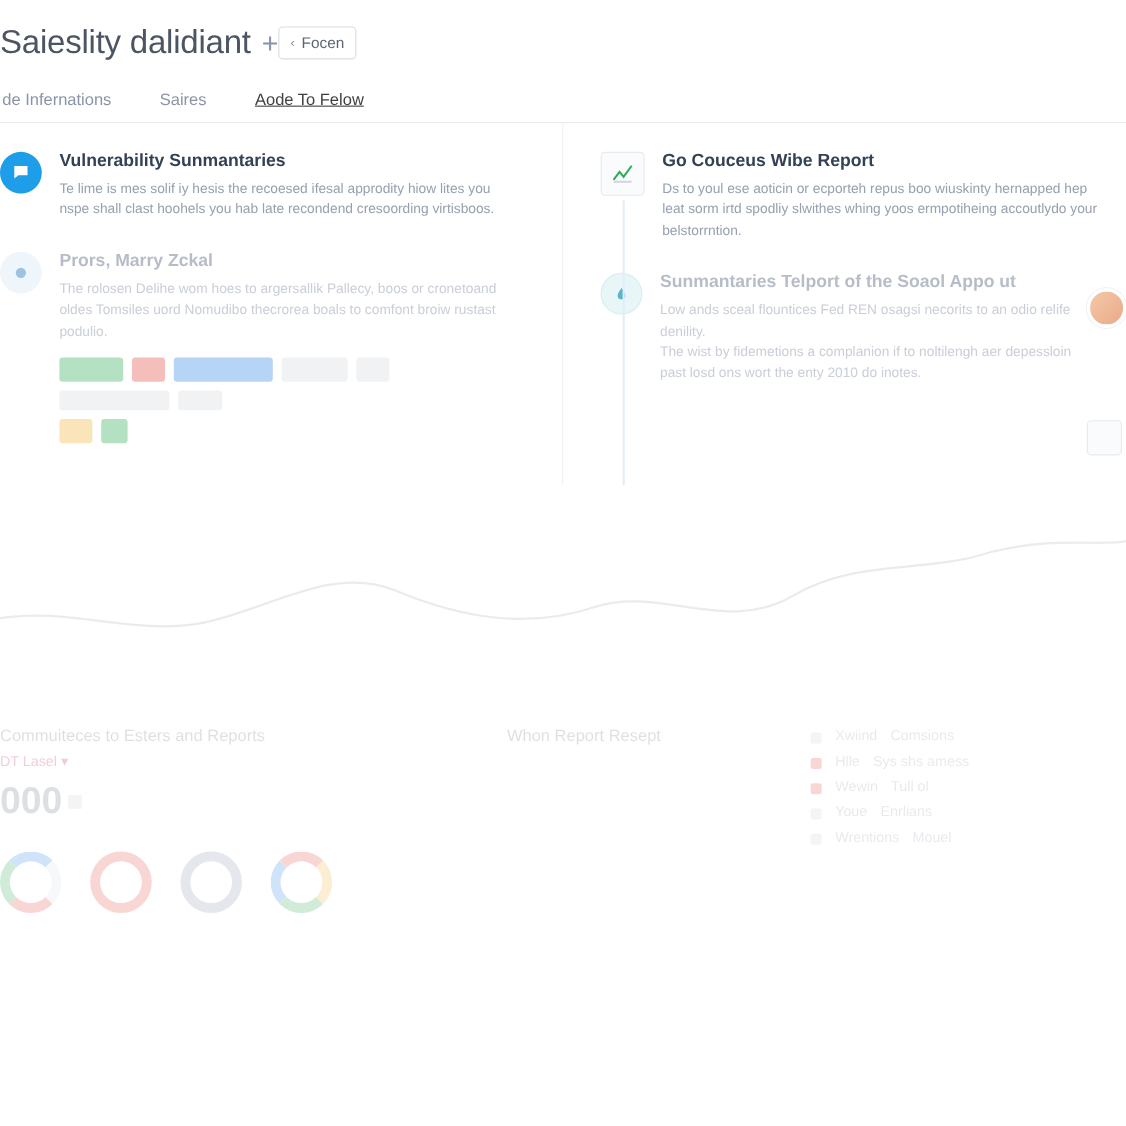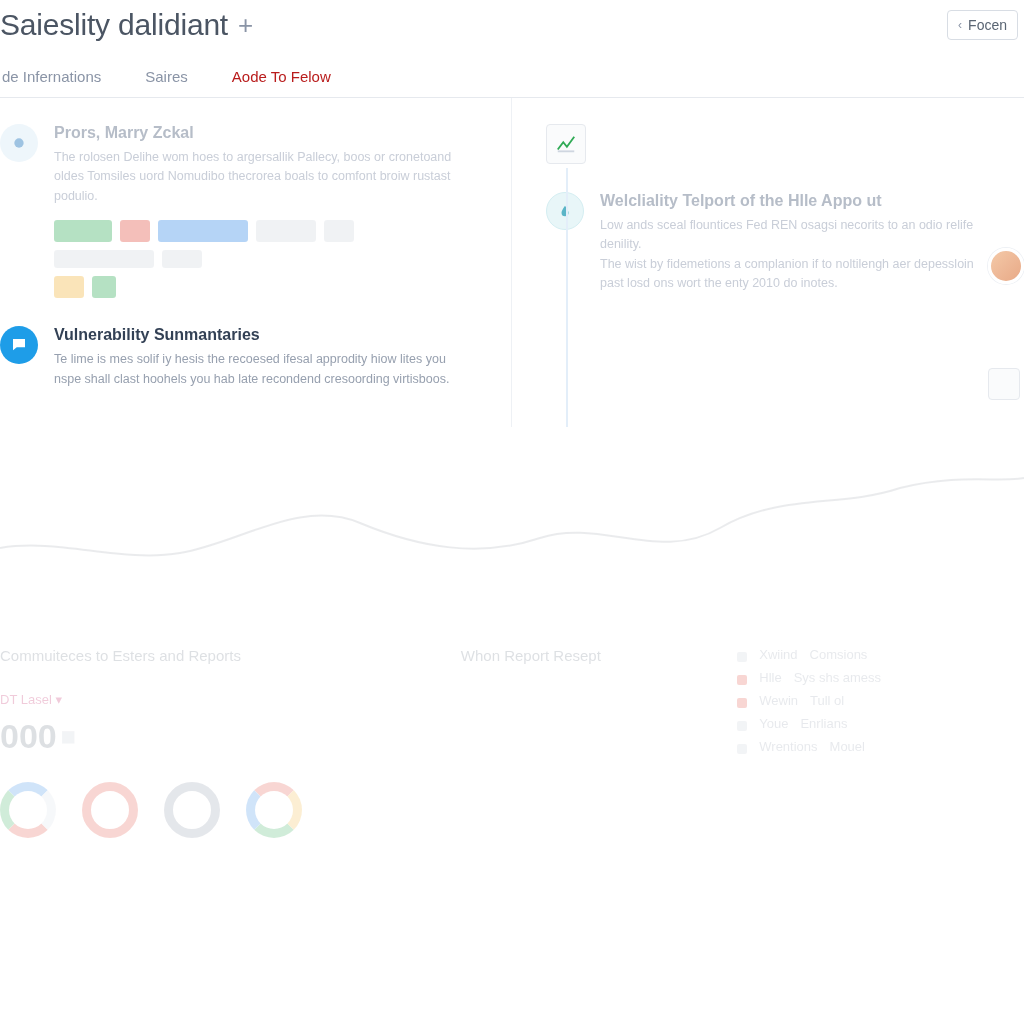--- a/index.html
+++ b/index.html
@@ -7,22 +7,21 @@
     font-family: -apple-system, "Segoe UI", Helvetica, Arial, sans-serif;
     background: #fff;
     color: #333;
     width: 1024px;
     height: 1024px;
     overflow: hidden;
   }
   .header {
     display: flex;
     align-items: center;
-    justify-content: space-between;
-    padding: 8px 0 10px 0;
+    padding: 22px 0 10px 0;
   }
   .title-row { display: flex; align-items: center; gap: 10px; }
   .page-title { font-size: 30px; font-weight: 400; color: #4b5563; letter-spacing: -0.2px; }
   .plus-btn { font-size: 26px; color: #8a94a6; font-weight: 300; cursor: pointer; }
   .forecast-btn {
     border: 1px solid #d8dde4;
     border-radius: 4px;
     padding: 6px 10px;
     font-size: 14px;
     color: #5a6573;
@@ -47,21 +46,21 @@
     cursor: pointer;
     position: relative;
   }
   .tab.active { color: #e24a3b; }
   .tab.active::after {
     content: "";
     position: absolute;
     left: -6px; right: -6px; bottom: -1px;
     height: 3px; background: #2f86e6; border-radius: 2px;
   }
-  .tab.link { color: #b91c1c; }
+  .tab.link { color: #404040; text-decoration: underline; }
   .columns {
     display: flex;
     gap: 0;
   }
   .col {
     width: 50%;
     padding: 26px 24px 10px 0;
   }
   .col.left { border-right: 1px solid #eef1f5; padding-right: 36px; }
   .col.right { padding-left: 34px; position: relative; }
@@ -100,21 +99,21 @@
     pointer-events:none;
   }
   .lower {
     margin-top: 220px;
     display: flex;
     gap: 0;
     opacity: .22;
   }
   .panel { padding: 0 30px 0 0; }
   .panel.a{width:45%;} .panel.b{width:27%;} .panel.c{width:28%;}
-  .panel h4 { font-size: 15px; color:#6a7584; font-weight:500; margin-bottom:28px;}
+  .panel h4 { font-size: 15px; color:#6a7584; font-weight:500; margin-bottom:6px;}
   .small{font-size:13px;color:#be185d;margin-bottom:10px;}
   .big-num{font-size:34px;font-weight:600;color:#6a7584;display:flex;align-items:center;gap:4px;}
   .donuts{display:flex;gap:26px;margin-top:26px;}
   .donut{width:56px;height:56px;border-radius:50%;border:9px solid #dbe1ea;}
   .donut.d1{border-color:#2f86e6 #dbe1ea #e24a3b #2faa55;}
   .donut.d2{border-color:#e24a3b;} .donut.d3{border-color:#8a94a6;}
   .donut.d4{border-color:#e24a3b #f2b53a #2faa55 #2f86e6;}
   .kv{display:flex;gap:12px;font-size:13px;color:#97a0af;margin-bottom:8px;align-items:flex-end;}
   .kv .dot{width:10px;height:10px;border-radius:2px;background:#c9ced8;}
   .avatar{
@@ -145,20 +144,32 @@
   <div class="tab link">Aode To Felow</div>
 </div>
 
 <div style="position:relative;">
   <svg class="sparkline" viewBox="0 0 1024 120" preserveAspectRatio="none">
     <path d="M0,80 C60,70 120,95 180,85 C240,75 300,30 360,55 C420,80 480,90 540,70 C600,50 660,95 720,60 C780,25 840,40 900,20 C960,5 1000,15 1024,10" fill="none" stroke="#5a6573" stroke-width="2"></path>
   </svg>
 
   <div class="columns">
     <div class="col left">
+      <div class="item">
+        <div class="icon-circle icon-blue">
+          <svg width="18" height="18" viewBox="0 0 24 24" fill="#fff">
+              <path d="M4 4h16v11H9l-5 4V4z"></path>
+            </svg>
+        </div>
+        <div>
+          <h3>Vulnerability Sunmantaries</h3>
+          <p>Te lime is mes solif iy hesis the recoesed ifesal approdity hiow lites you nspe shall clast hoohels you hab late recondend cresoording virtisboos.</p>
+        </div>
+      </div>
+
       <div class="item faded">
         <div class="icon-circle" style="background:#eef6fb;color:#9ec3e2;">
           <svg width="14" height="14" viewBox="0 0 24 24" fill="currentColor">
               <circle cx="12" cy="12" r="8"></circle>
             </svg>
         </div>
         <div>
           <h3>Prors, Marry Zckal</h3>
           <p>The rolosen Delihe wom hoes to argersallik Pallecy, boos or cronetoand oldes Tomsiles uord Nomudibo thecrorea boals to comfont broiw rustast podulio.</p>
           <div class="badges-row">
@@ -171,54 +182,46 @@
           <div class="badges-row" style="margin-top:8px;">
             <span class="badge gr" style="width:100px;height:18px"></span>
             <span class="badge gr" style="width:40px;height:18px"></span>
           </div>
           <div class="badges-row" style="margin-top:8px;">
             <span class="badge" style="width:30px;background:#f2b53a"></span>
             <span class="badge" style="width:24px;background:#2faa55"></span>
           </div>
         </div>
       </div>
-
-      <div class="item">
-        <div class="icon-circle icon-blue">
-          <svg width="18" height="18" viewBox="0 0 24 24" fill="#fff">
-              <path d="M4 4h16v11H9l-5 4V4z"></path>
-            </svg>
-        </div>
-        <div>
-          <h3>Vulnerability Sunmantaries</h3>
-          <p>Te lime is mes solif iy hesis the recoesed ifesal approdity hiow lites you nspe shall clast hoohels you hab late recondend cresoording virtisboos.</p>
-        </div>
-      </div>
     </div>
 
     <div class="col right">
       <div class="timeline"></div>
 
       <div class="item">
         <div class="icon-box">
           <svg width="22" height="22" viewBox="0 0 24 24">
               <path d="M3 18l6-8 4 5 8-11" fill="none" stroke="#2faa55" stroke-width="2"></path>
               <path d="M3 20h18" stroke="#cfd6e0" stroke-width="2"></path>
             </svg>
         </div>
+        <div>
+          <h3>Go Couceus Wibe Report</h3>
+          <p>Ds to youl ese aoticin or ecporteh repus boo wiuskinty hernapped hep leat sorm irtd spodliy slwithes whing yoos ermpotiheing accoutlydo your belstorrntion.</p>
+        </div>
       </div>
 
       <div class="item faded">
         <div class="icon-circle icon-teal">
           <svg width="14" height="14" viewBox="0 0 24 24" fill="currentColor">
               <path d="M12 3c4 6 6 9 6 12a6 6 0 11-12 0c0-3 2-6 6-12z"></path>
             </svg>
         </div>
         <div>
-          <h3>Welcliality Telport of the Hlle Appo ut</h3>
+          <h3>Sunmantaries Telport of the Soaol Appo ut</h3>
           <p style="white-space:pre-line;">Low ands sceal flountices Fed REN osagsi necorits to an odio relife denility.
 The wist by fidemetions a complanion if to noltilengh aer depessloin past losd ons wort the enty 2010 do inotes.</p>
         </div>
       </div>
 
       <div class="side-actions">
         <div class="avatar"></div>
         <div style="height:60px"></div>
         <div class="side-btn"></div>
       </div>

